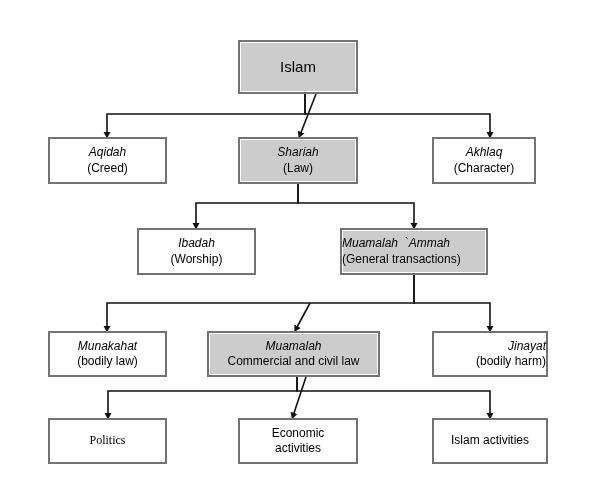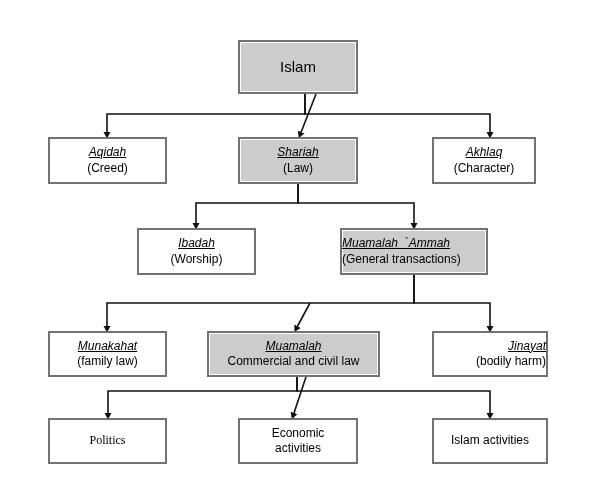--- a/index.html
+++ b/index.html
@@ -43,21 +43,20 @@
   .node.shaded {
     background: #cccccc;
     box-shadow: inset 0 0 0 1px #ffffff;
   }
   .node .ln {
     display: block;
     white-space: pre;
   }
   .node .ln.italic {
     font-style: italic;
-    text-decoration: underline;
   }
 </style>
 </head>
 <body>
 
 <div id="diagram-root">
 
   <svg class="connectors" viewBox="0 0 600 494" width="600" height="494" xmlns="http://www.w3.org/2000/svg">
     <defs>
       <marker id="arrowhead" markerWidth="8" markerHeight="8" refX="3.2" refY="4" orient="auto" markerUnits="userSpaceOnUse">
@@ -98,21 +97,21 @@
       <div class="node" style="left: 137px; top: 228px; width: 119px; height: 47px; font-size: 12px;">
         <span class="ln italic">Ibadah</span>
         <span class="ln">(Worship)</span>
       </div>
       <div class="node shaded" style="left: 340px; top: 228px; width: 148px; height: 47px; font-size: 12px; align-items: flex-start; text-align: left;">
         <span class="ln italic">Muamalah  `Ammah</span>
         <span class="ln">(General transactions)</span>
       </div>
       <div class="node" style="left: 48px; top: 331px; width: 119px; height: 46px; font-size: 12px;">
         <span class="ln italic">Munakahat</span>
-        <span class="ln">(family law)</span>
+        <span class="ln">(bodily law)</span>
       </div>
       <div class="node shaded" style="left: 207px; top: 331px; width: 173px; height: 46px; font-size: 12px;">
         <span class="ln italic">Muamalah</span>
         <span class="ln">Commercial and civil law</span>
       </div>
       <div class="node" style="left: 432px; top: 331px; width: 116px; height: 46px; font-size: 12px; align-items: flex-end;">
         <span class="ln italic">Jinayat</span>
         <span class="ln">(bodily harm)</span>
       </div>
       <div class="node" style="left: 48px; top: 418px; width: 119px; height: 46px; font-size: 12px; font-family: Liberation Serif, serif;">

